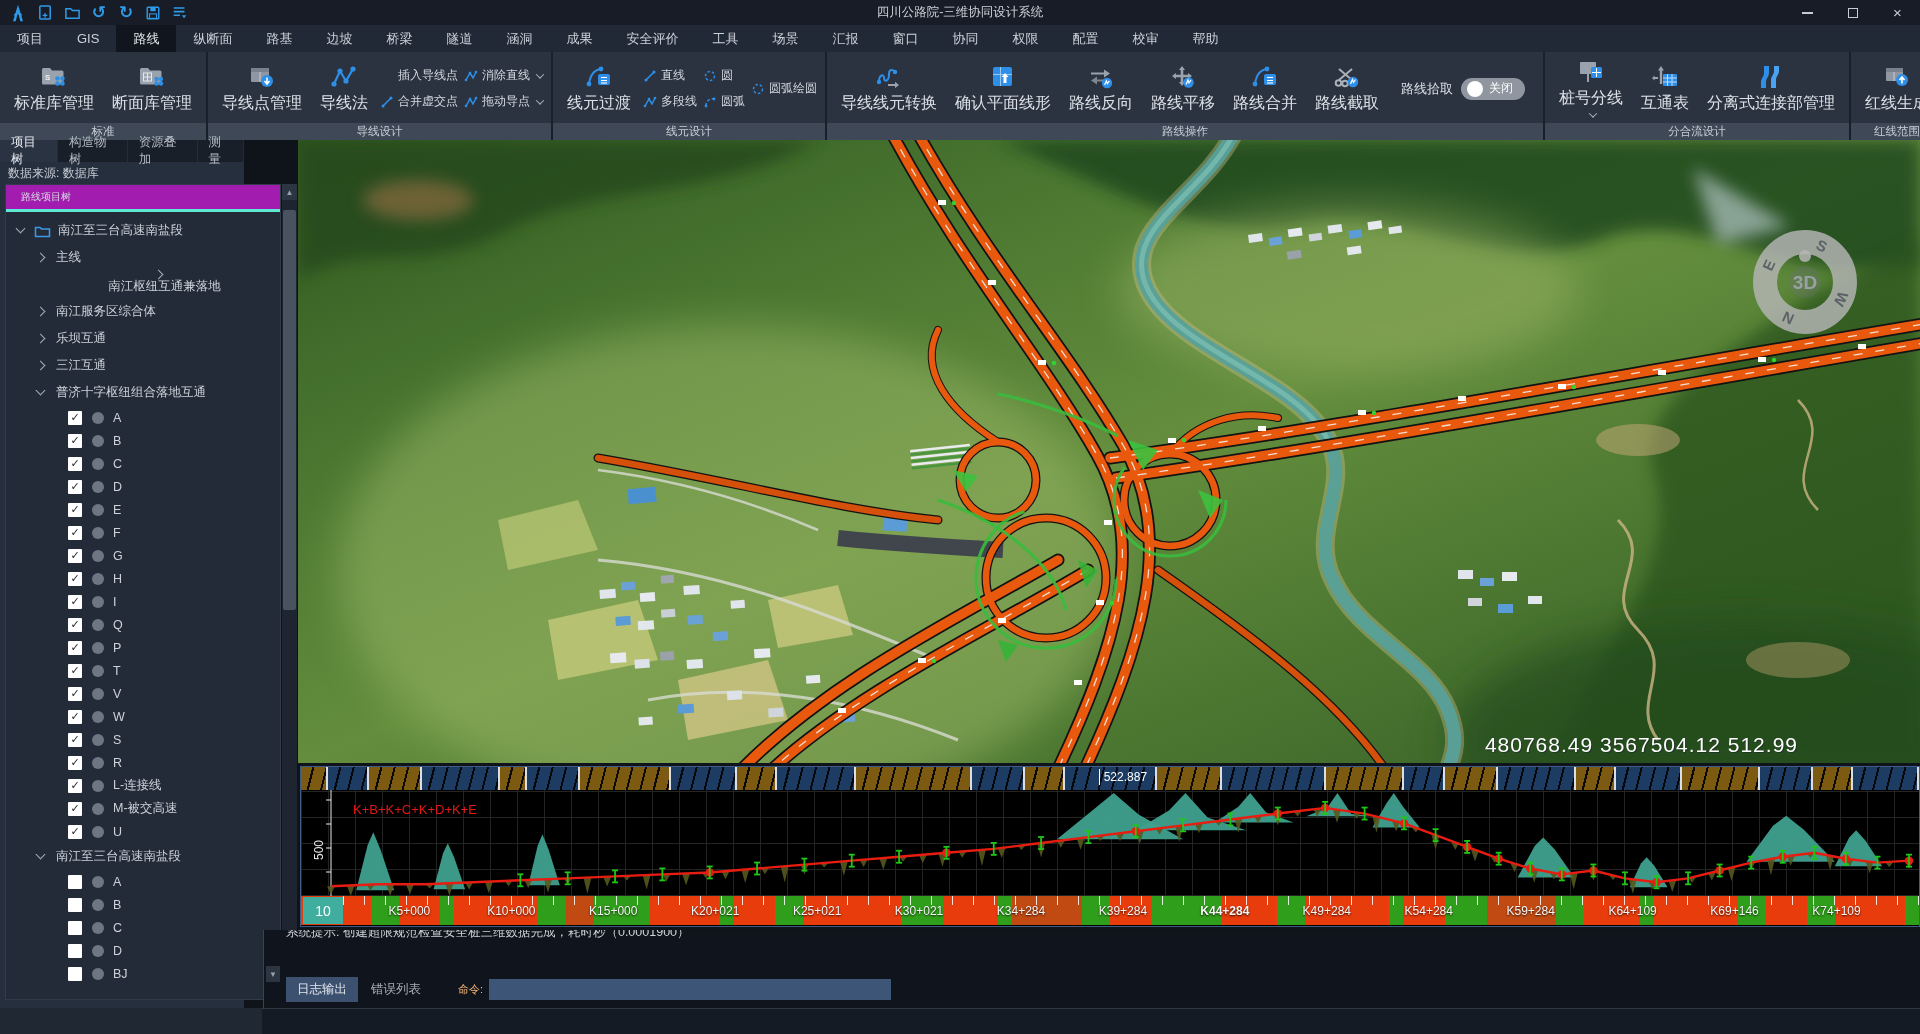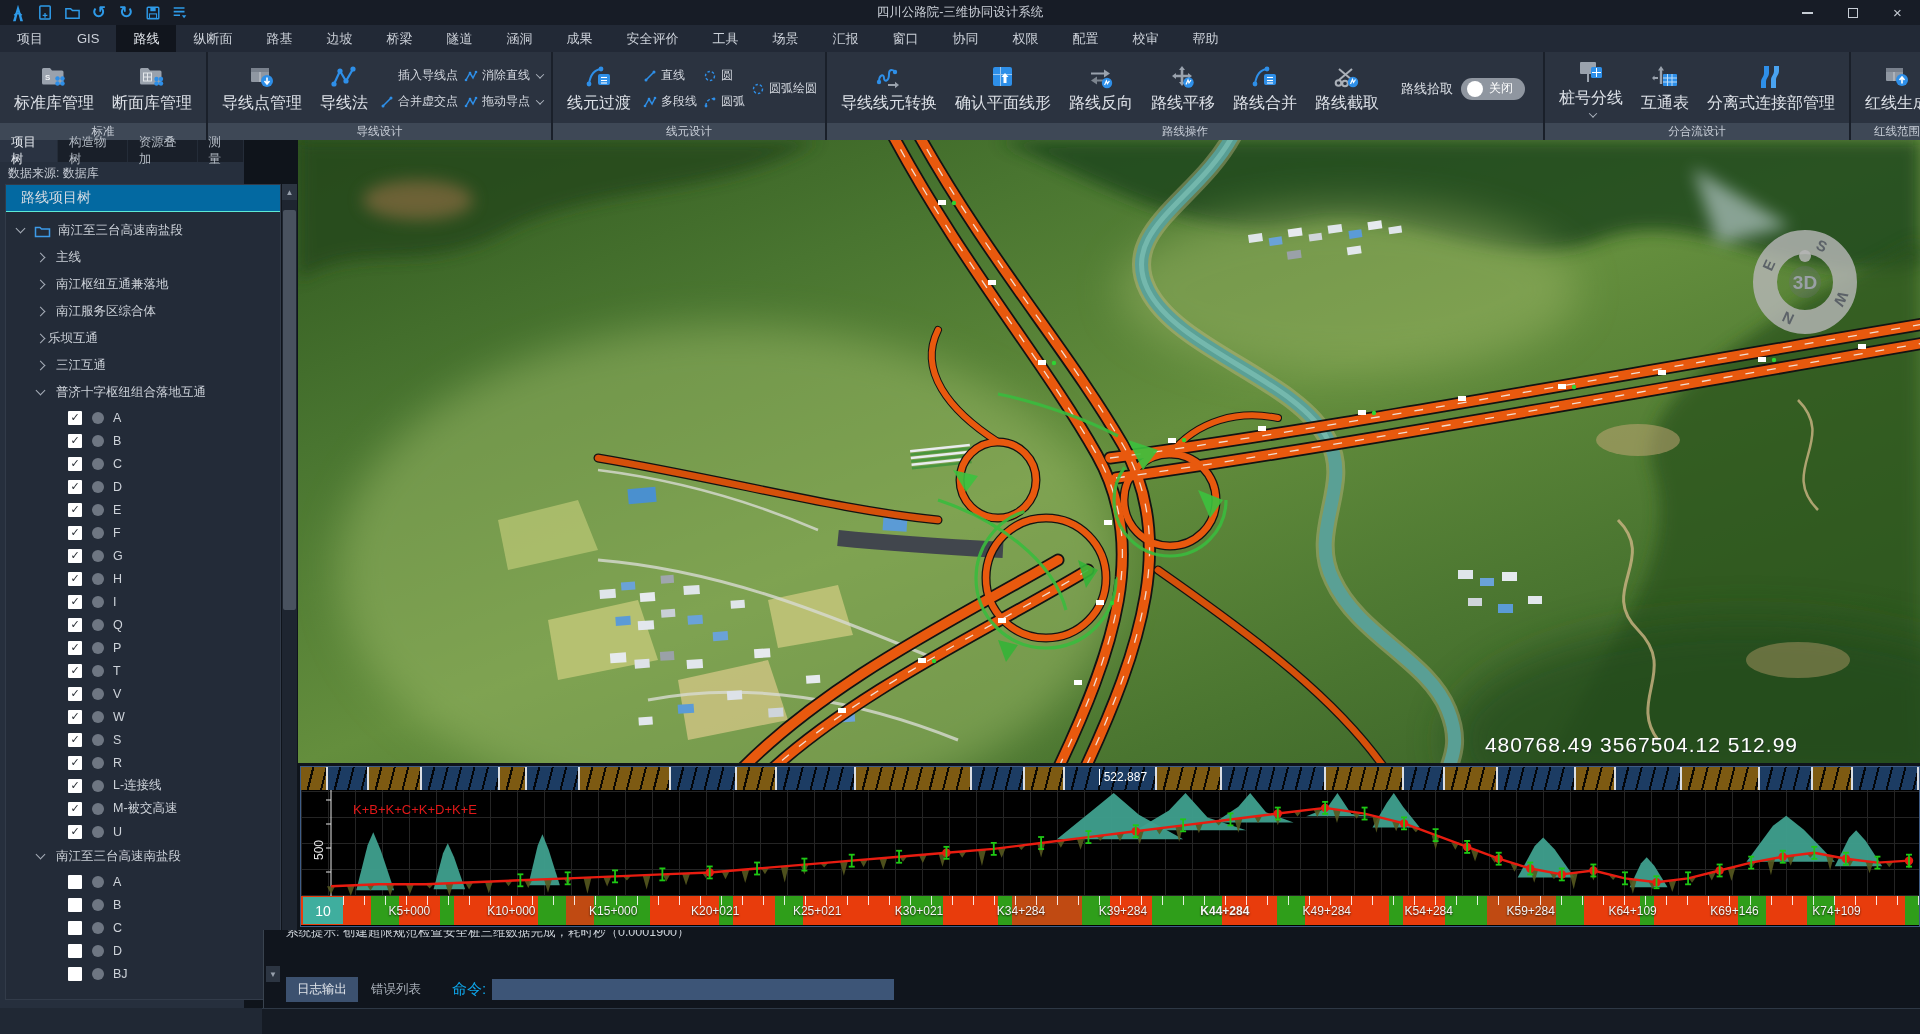--- a/index.html
+++ b/index.html
@@ -35,21 +35,21 @@
 .pill .st{color:#fff;font-size:12px}
 .ic{width:28px;height:26px}
 .ics{width:14px;height:14px;flex:0 0 14px}
 
 #sidebar{position:absolute;left:0;top:140px;width:244px;height:894px;background:#262f3d}
 #side-tabs{display:flex;height:22px;background:#191f29}
 .stab{display:flex;align-items:center;padding:0 11px;color:#b4bbc4;font-size:12.5px;border-right:1px solid #242c38}
 .stab.active{background:#2a3342;color:#e4e8ee}
 #datasource{height:22px;display:flex;align-items:center;padding-left:8px;color:#c6ccd5;font-size:12px}
 #tree-panel{position:absolute;left:5px;top:44px;width:276px;bottom:34px;background:#232b38;border:1px solid #323b49}
-#tree-header{height:27px;background:#0369a1;color:#d6dbe2;font-size:14px;display:flex;align-items:center;padding-left:15px;border-bottom:1px solid #5eead4}
+#tree-header{height:27px;background:#a21caf;color:#d6dbe2;font-size:10px;display:flex;align-items:center;padding-left:15px;border-bottom:3px solid #5eead4}
 #tree-rows{padding-top:5px}
 .trow{display:flex;align-items:center;color:#ced3da;font-size:12.5px;white-space:nowrap}
 .trow.b{height:27px}
 .trow.l{height:23px;padding-left:62px}
 .chev{width:7px;height:7px;border-right:1.6px solid #a7aeb8;border-bottom:1.6px solid #a7aeb8;flex:0 0 7px}
 .chev.open{transform:rotate(45deg);margin-top:-4px}
 .chev.closed{transform:rotate(-45deg)}
 .cb{width:14px;height:14px;background:#fff;border-radius:1px;display:flex;align-items:center;justify-content:center;font-size:11px;color:#1c2128;font-weight:bold}
 .dot{width:12px;height:12px;border-radius:50%;background:#6e7682;margin:0 9px 0 10px}
 #tree-scroll{position:absolute;left:282px;top:44px;width:15px;bottom:34px;background:#1e2530}
@@ -76,21 +76,21 @@
 #startbox{position:absolute;left:2px;top:1px;bottom:1px;width:40px;background:#3fae9e;color:#fff;font-size:14px;display:flex;align-items:center;justify-content:center;z-index:2}
 .stn{position:absolute;top:8px;transform:translateX(-50%);color:#f5f5f5;font-size:12px;text-shadow:0 1px 2px rgba(0,0,0,.8);z-index:2;white-space:nowrap}
 
 #log{position:absolute;left:263px;top:930px;width:1657px;height:78px;background:#10151d;border-left:1px solid #39434f;overflow:hidden}
 #log-lines{padding-left:22px;overflow:hidden;height:46px}
 .logline{color:#ccd2d9;font-size:12.5px;height:23px;line-height:23px;white-space:nowrap}
 .logline.clip{margin-top:-9px}
 #log-tabs{display:flex;align-items:center;height:26px;padding-left:22px;gap:2px}
 .ltab{padding:4px 11px;font-size:12.5px;color:#a9b0ba}
 .ltab.active{background:#3c516f;color:#e2e6eb}
-#cmdlab{color:#0ea5e9;font-size:15px;margin-left:18px}
+#cmdlab{color:#fdba74;font-size:11px;margin-left:24px}
 #cmdinput{width:402px;height:21px;background:#3d5577;border:none;margin-left:4px}
 #log-scroll{position:absolute;left:266px;top:966px;width:14px;height:30px}
 #footer{position:absolute;left:0;top:1008px;width:1920px;height:26px;background:#151b24;border-top:1px solid #2e3845}
 #side-bottom{position:absolute;left:0;top:1008px;width:262px;height:26px;background:#202834}
 </style>
 </head>
 <body>
 
 <div id="titlebar">
   <div id="quickbar">
@@ -469,31 +469,31 @@
           <span class="chev open"></span>
     <svg width="17" height="14" viewBox="0 0 17 14" style="margin:0 7px 0 10px">
             <path d="M1.5 3.5 L6 3.5 L7.5 5 L15.5 5 L15.5 12.5 L1.5 12.5 Z M1.5 3.5 L1.5 12.5" fill="none" stroke="#3d9ae8" stroke-width="1.5"></path>
           </svg>
     <span>南江至三台高速南盐段</span>
         </div>
         <div class="trow b" style="padding-left: 31px;">
           <span class="chev closed"></span>
           <span style="margin-left:12px">主线</span>
         </div>
-        <div class="trow b" style="padding-left: 31px;">
+        <div class="trow b" style="padding-left: 31px; flex-direction: column;">
           <span class="chev closed"></span>
           <span style="margin-left:12px">南江枢纽互通兼落地</span>
         </div>
         <div class="trow b" style="padding-left: 31px;">
           <span class="chev closed"></span>
           <span style="margin-left:12px">南江服务区综合体</span>
         </div>
         <div class="trow b" style="padding-left: 31px;">
           <span class="chev closed"></span>
-          <span style="margin-left:4px">乐坝互通</span>
+          <span style="margin-left:12px">乐坝互通</span>
         </div>
         <div class="trow b" style="padding-left: 31px;">
           <span class="chev closed"></span>
           <span style="margin-left:12px">三江互通</span>
         </div>
         <div class="trow b" style="padding-left: 31px;">
           <span class="chev open"></span>
           <span style="margin-left:12px">普济十字枢纽组合落地互通</span>
         </div>
         <div class="trow l">

